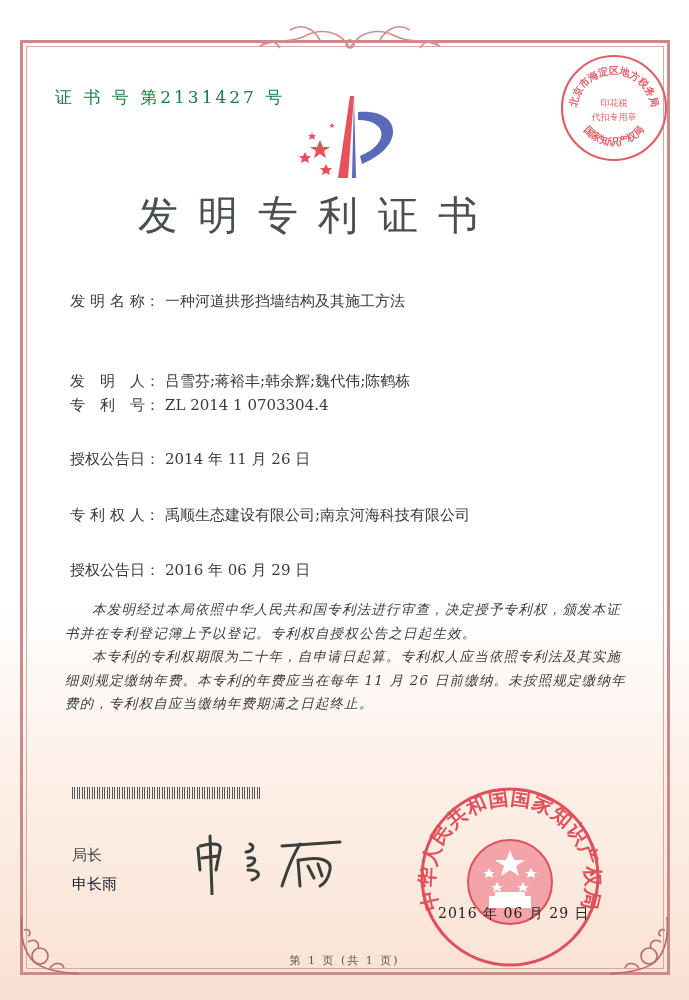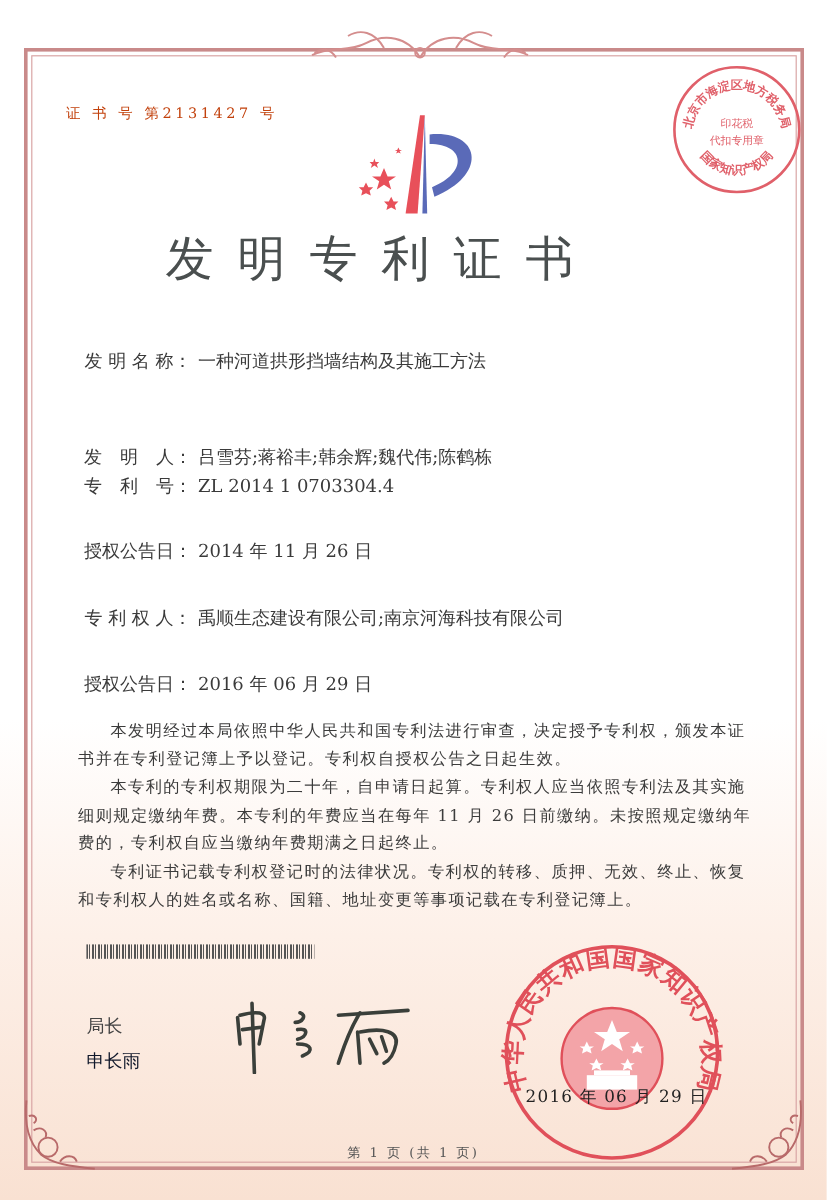--- a/index.html
+++ b/index.html
@@ -19,40 +19,40 @@
       border: 1px solid #d9a5a5;
     }
     .ornament-top {
       position: absolute; left: 250px; top: 18px; width: 200px; height: 34px;
     }
     .corner { position: absolute; width: 70px; height: 70px; }
     .corner.bl { left: 14px; top: 912px; }
     .corner.br { left: 605px; top: 912px; }
 
     .cert-no {
-      position: absolute; left: 55px; top: 86px; font-size: 12px; letter-spacing: 3px; color: #c2410c;
+      position: absolute; left: 55px; top: 86px; font-size: 17px; letter-spacing: 3px; color: #15803d;
     }
     .logo { position: absolute; left: 290px; top: 90px; width: 120px; height: 90px; }
     .tax-stamp { position: absolute; left: 556px; top: 50px; width: 116px; height: 116px; }
 
     .title {
       position: absolute; left: 0; width: 636px; top: 188px; text-align: center;
       font-size: 40px; letter-spacing: 20px; color: #4a4f4f; font-family: "DejaVu Sans", sans-serif; font-weight: normal;
     }
 
     .field { position: absolute; left: 65px; font-size: 15px; color: #3a3a3a; white-space: nowrap; text-align: center; }
     .field .lbl { display: inline-block; width: 100px; letter-spacing: 0; }
     .f1 { top: 292px; } .f2 { top: 343px; margin-top: 29px; } .f3 { top: 396px; }
     .f4 { top: 450px; } .f5 { top: 506px; } .f6 { top: 561px; }
 
     .body-text {
       position: absolute; left: 65px; top: 598px; width: 565px;
       font-size: 13.5px; line-height: 23.5px; color: #3c3c3c; letter-spacing: 1.2px;
     }
-    .body-text p { text-indent: 2em; }
+    .body-text p { text-indent: 2em; font-style: italic; }
 
     .barcode {
       position: absolute; left: 72px; top: 787px; width: 190px; height: 12px;
       background: repeating-linear-gradient(90deg, #555 0 1px, transparent 1px 2px, #555 2px 3px, transparent 3px 5px);
     }
     .director-title { position: absolute; left: 72px; top: 846px; font-size: 15px; color: #444; font-family: Liberation Mono, monospace; }
     .director-name { position: absolute; left: 72px; top: 875px; font-size: 15px; color: #0f172a; font-family: "DejaVu Sans", sans-serif; }
     .signature { position: absolute; left: 190px; top: 830px; width: 160px; height: 65px; }
 
     .official-seal { position: absolute; left: 415px; top: 782px; width: 190px; height: 190px; }
@@ -146,21 +146,20 @@
 <div class="field f5">
   <span class="lbl">专 利 权 人：</span><span>禹顺生态建设有限公司;南京河海科技有限公司</span>
 </div>
 <div class="field f6">
   <span class="lbl">授权公告日：</span><span>2016 年 06 月 29 日</span>
 </div>
 
 <div class="body-text">
   <p>本发明经过本局依照中华人民共和国专利法进行审查，决定授予专利权，颁发本证书并在专利登记簿上予以登记。专利权自授权公告之日起生效。</p>
   <p>本专利的专利权期限为二十年，自申请日起算。专利权人应当依照专利法及其实施细则规定缴纳年费。本专利的年费应当在每年 11 月 26 日前缴纳。未按照规定缴纳年费的，专利权自应当缴纳年费期满之日起终止。</p>
-  <p>专利证书记载专利权登记时的法律状况。专利权的转移、质押、无效、终止、恢复和专利权人的姓名或名称、国籍、地址变更等事项记载在专利登记簿上。</p>
 </div>
 
 <div class="barcode"></div>
 
 <div class="director-title">局长</div>
 <div class="director-name">申长雨</div>
 
 <svg class="signature" viewBox="0 0 160 65">
   <g fill="none" stroke="#3a3f3a" stroke-width="3" stroke-linecap="round">
     <path d="M8 18 L10 40"></path>

